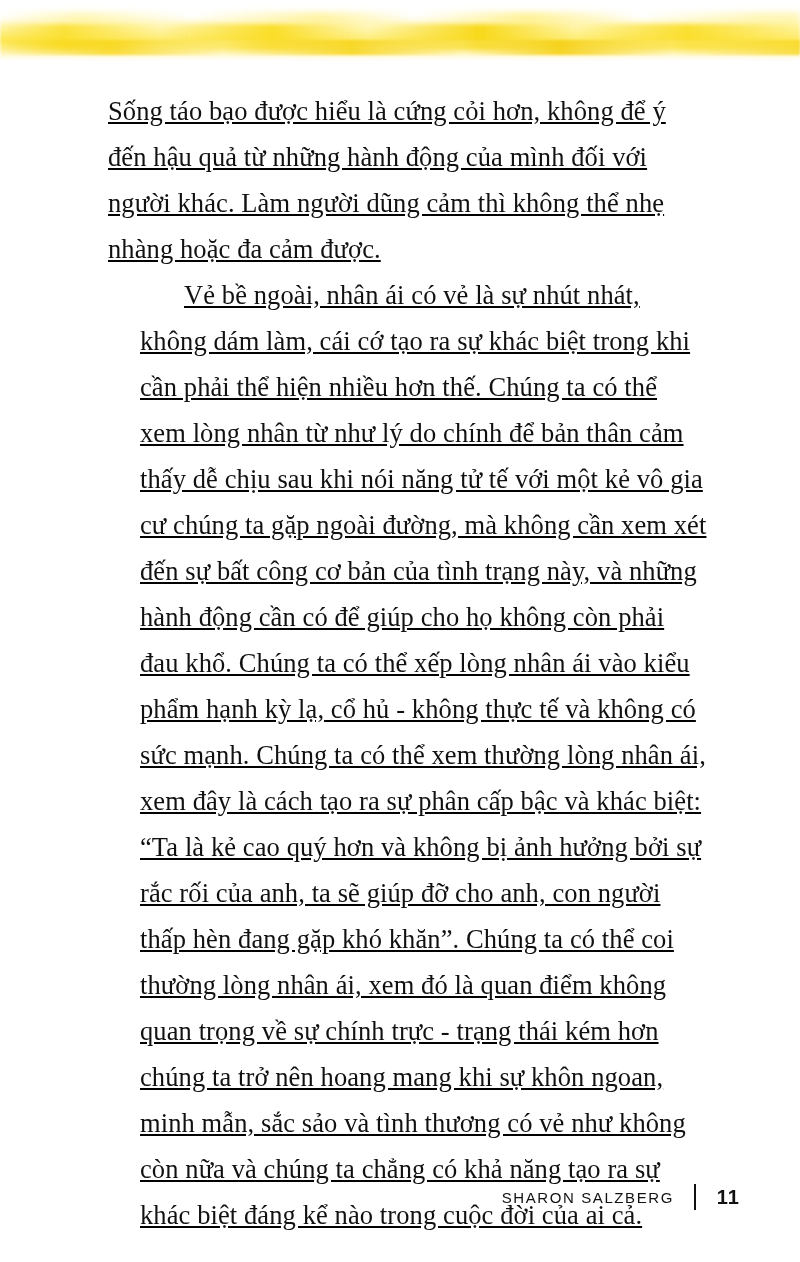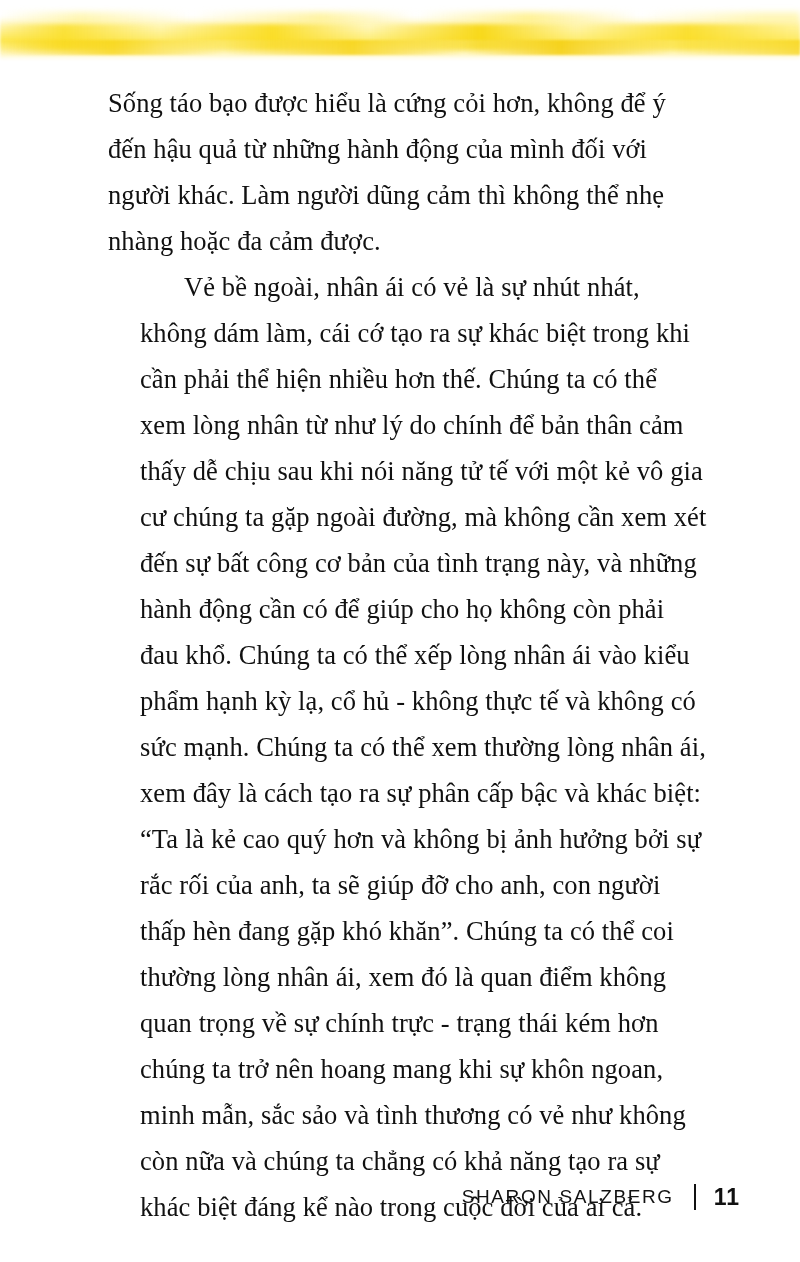--- a/index.html
+++ b/index.html
@@ -88,22 +88,23 @@
         rgba(255,233,80,0.6) 66%,
         rgba(255,255,255,0) 80%,
         rgba(255,240,120,0.5) 95%);
     filter: blur(3px);
   }
 
   
   .content {
     position: absolute;
     left: 108px;
-    top: 80px;
+    top: 88px;
     width: 600px;
+    text-decoration: underline;
   }
   .para {
     margin: 0;
     font-size: 26.5px;
     line-height: 46px;
     color: #111111;
     text-align: left;
     letter-spacing: 0.1px;
   }
   .para + .para {
@@ -118,35 +119,35 @@
     left: 108px;
     right: 60px;
     bottom: 48px;
     height: 34px;
     display: flex;
     align-items: center;
     justify-content: flex-end;
   }
   .footer-author {
     font-family: "Liberation Sans", sans-serif;
-    font-size: 19px;
+    font-size: 15px;
     letter-spacing: 1.6px;
     color: #111111;
     text-transform: uppercase;
   }
   .footer-rule {
     display: inline-block;
     width: 2px;
     height: 26px;
     background: #111111;
     margin: 0 18px 0 20px;
   }
   .footer-page {
     font-family: "Liberation Sans", sans-serif;
-    font-size: 23px;
+    font-size: 20px;
     font-weight: bold;
     letter-spacing: 1px;
     color: #111111;
     min-width: 26px;
     text-align: right;
   }
 </style>
 </head>
 <body>
 

